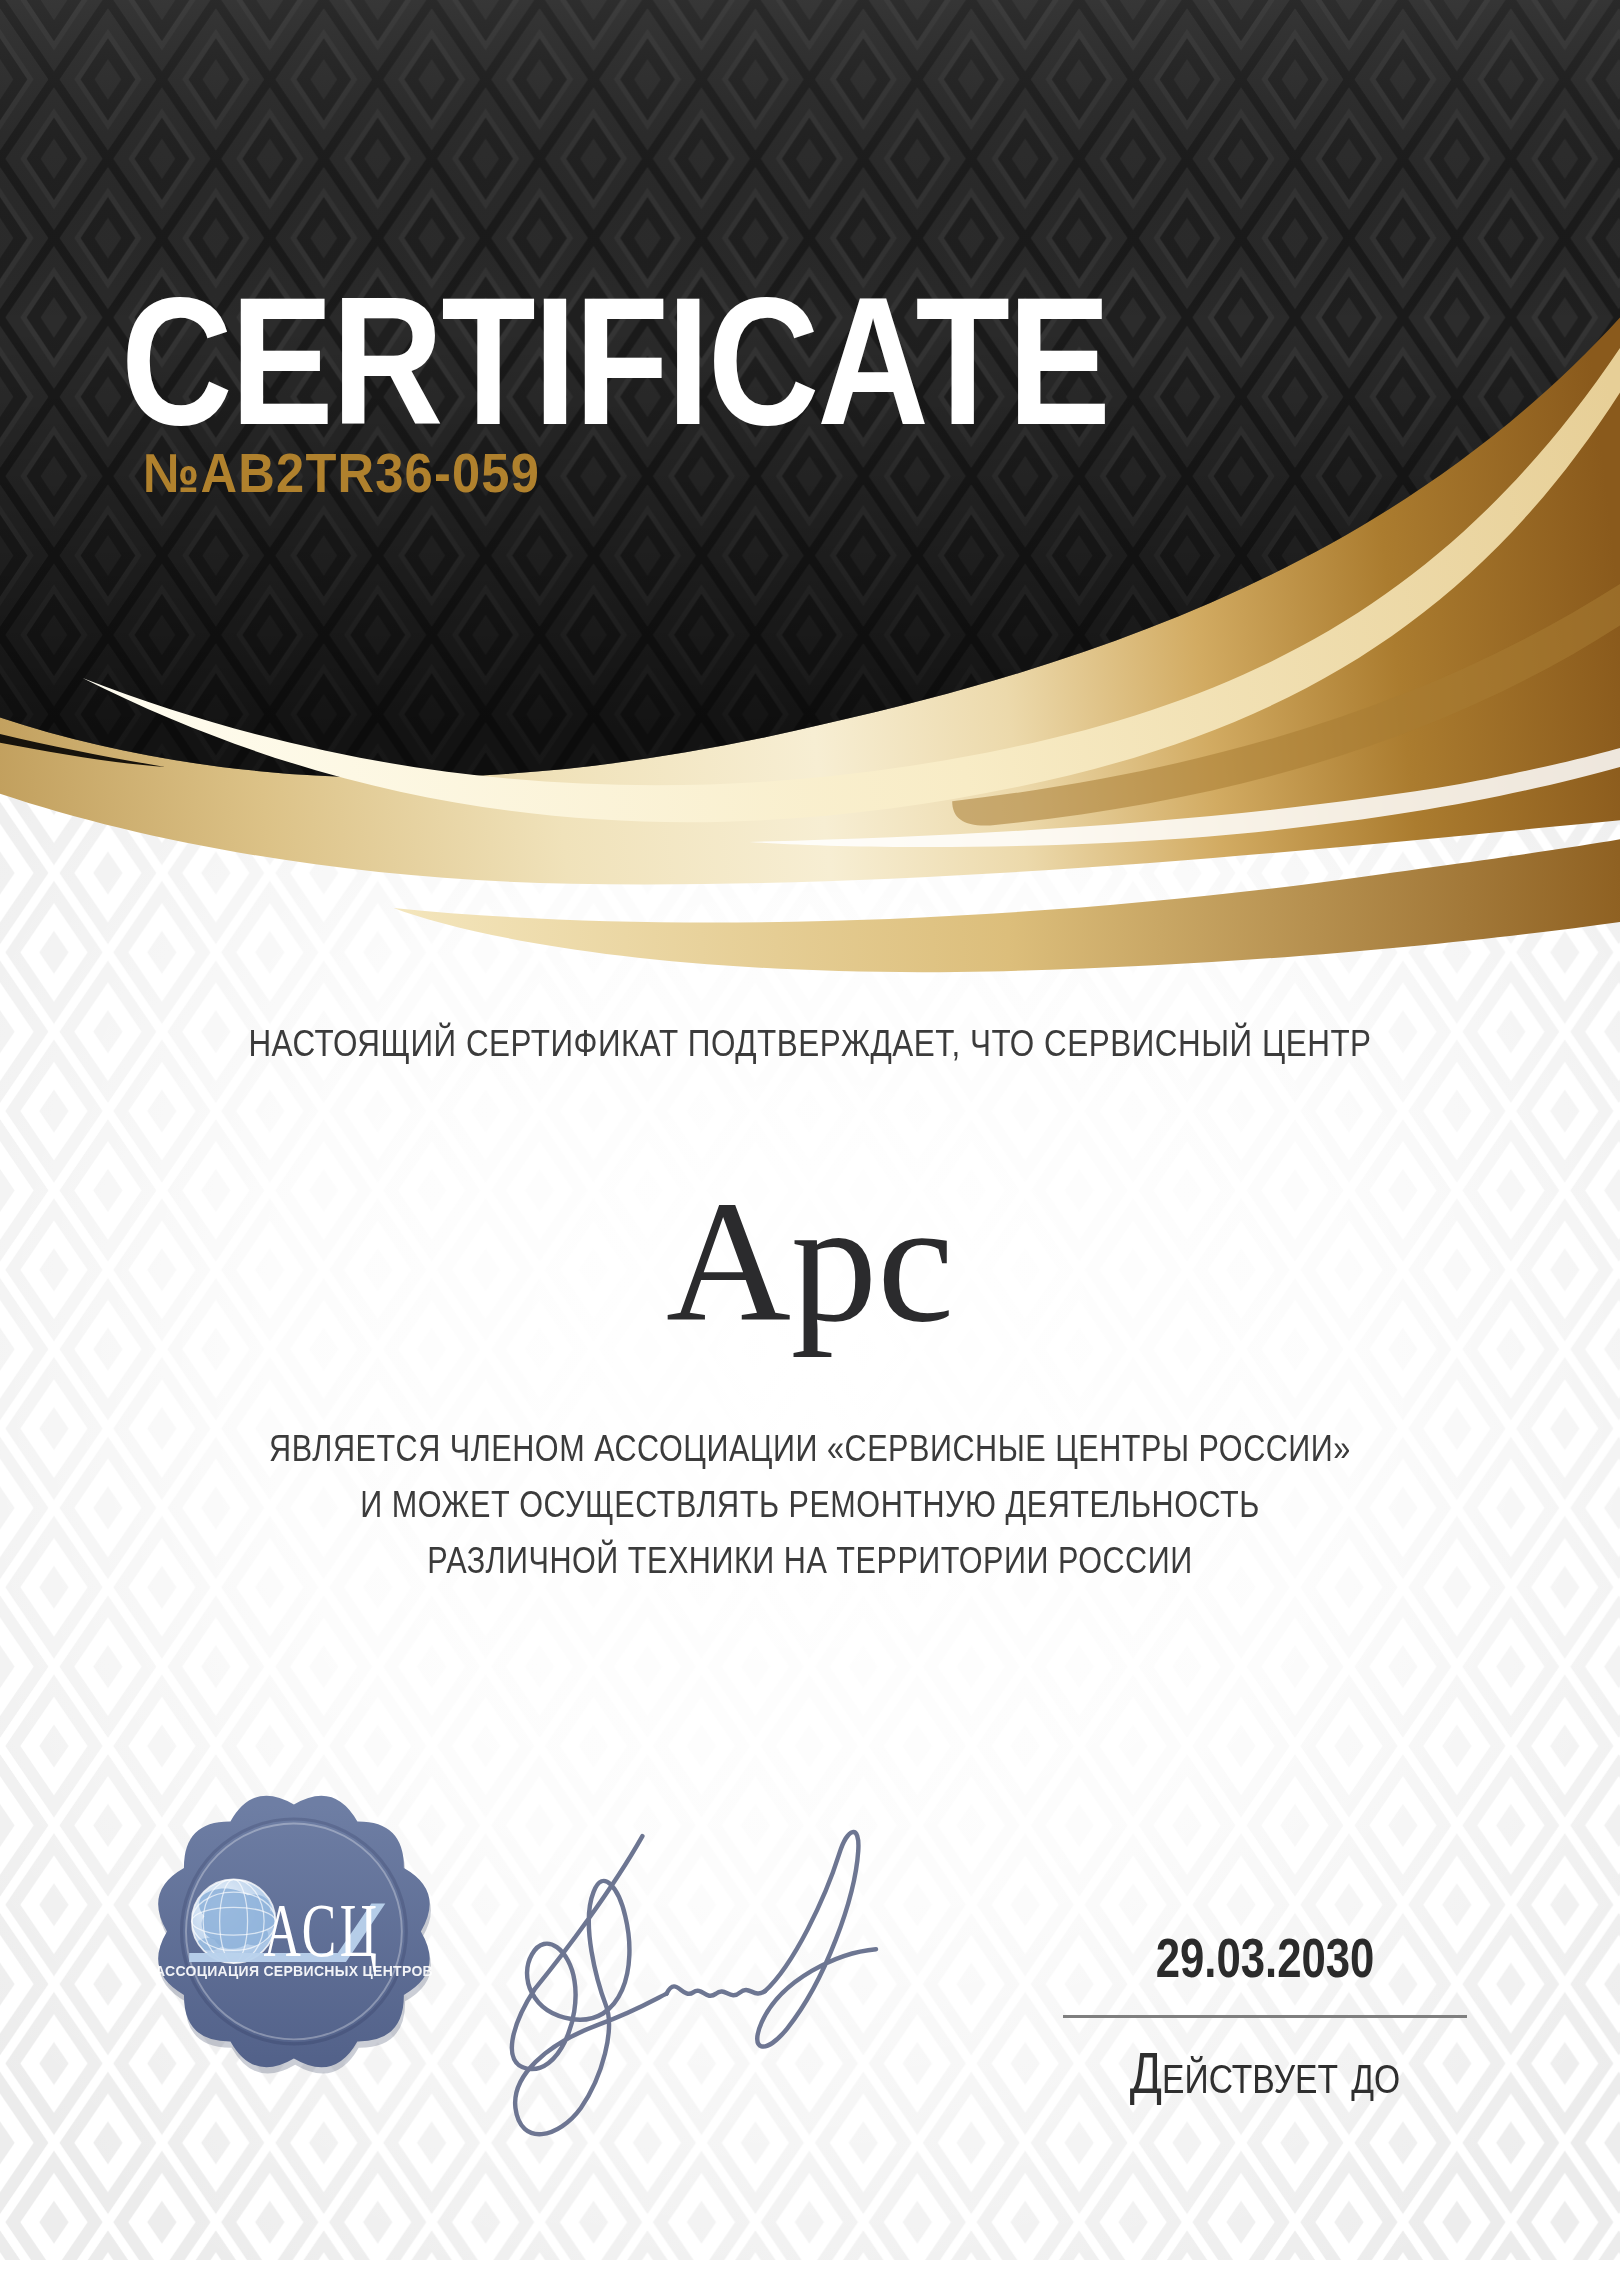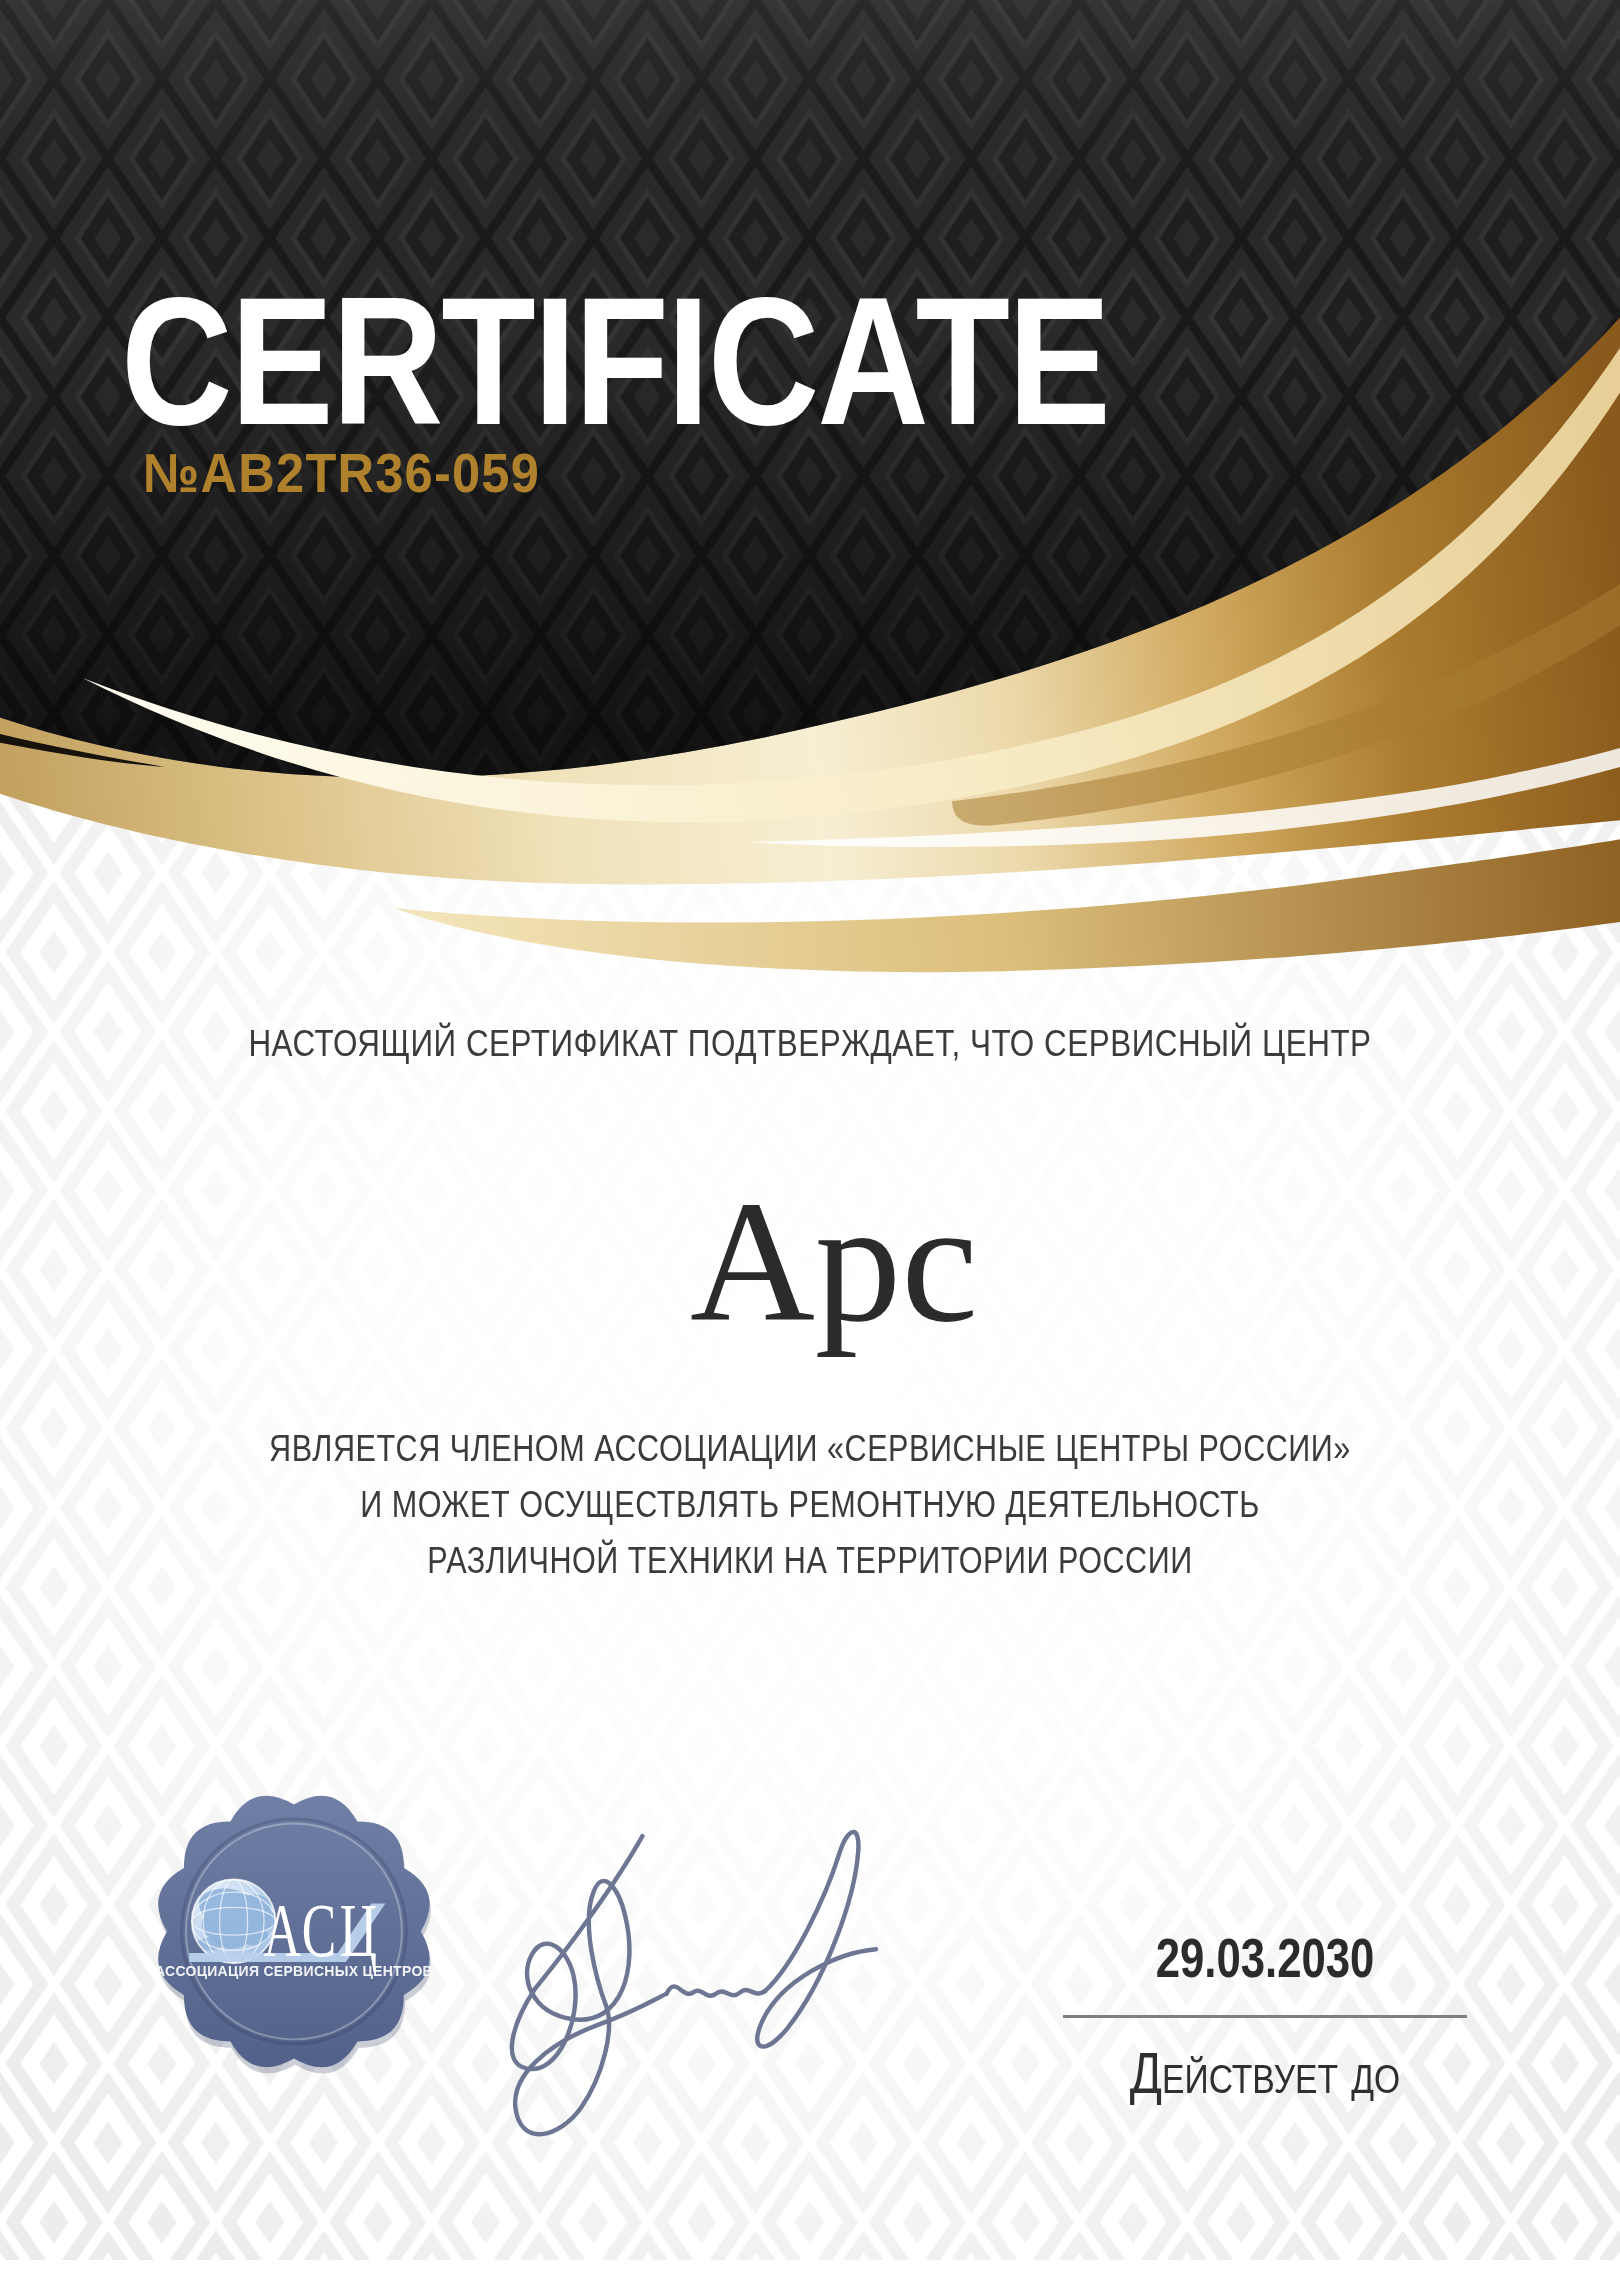--- a/index.html
+++ b/index.html
@@ -6,21 +6,21 @@
   .page{position:relative;width:1620px;height:2260px;overflow:hidden;background:#ffffff;
         font-family:"Liberation Sans",sans-serif;}
   .bg-svg{position:absolute;left:0;top:0;width:1620px;height:2273px;display:block;}
   .abs{position:absolute;white-space:nowrap;}
   .title{left:121px;top:256px;font-size:182px;font-weight:bold;color:#ffffff;
          letter-spacing:-2.5px;transform:scaleX(.85);transform-origin:left top;}
   .cert-no{left:143px;top:441px;font-size:55px;font-weight:bold;color:#b0812d;
            letter-spacing:1.3px;transform:scaleX(.92);transform-origin:left top;}
   .intro{left:810px;top:1023px;font-size:37px;color:#3b3b3b;letter-spacing:0.6px;
          transform:translateX(-50%) scaleX(.85);}
-  .recipient{left:834px;top:1163px;font-family:"Liberation Serif",serif;font-size:173px;
+  .recipient{left:810px;top:1163px;font-family:"Liberation Serif",serif;font-size:173px;
              color:#2b2b2d;transform:translateX(-50%);text-align:center;}
   .body-lines{left:810px;top:1421px;font-size:36px;line-height:56px;color:#3b3b3b;
               letter-spacing:0.6px;text-align:center;transform:translateX(-50%) scaleX(.85);}
   .date{left:1265px;top:1927px;font-size:56px;line-height:61px;font-weight:bold;color:#2b2b2b;
         transform:translateX(-50%) scaleX(.78);}
   .rule{left:1063px;top:2015px;width:404px;height:2.5px;background:#7f7f7f;}
   .valid-label{left:1265px;top:2042px;font-size:58px;line-height:61px;color:#2f2f2f;
                font-variant:small-caps;transform:translateX(-50%) scaleX(.82);}
   .seal-acronym{left:322px;top:1892px;font-family:"Liberation Serif",serif;font-size:76px;
                 line-height:76px;color:#ffffff;letter-spacing:5.1px;

